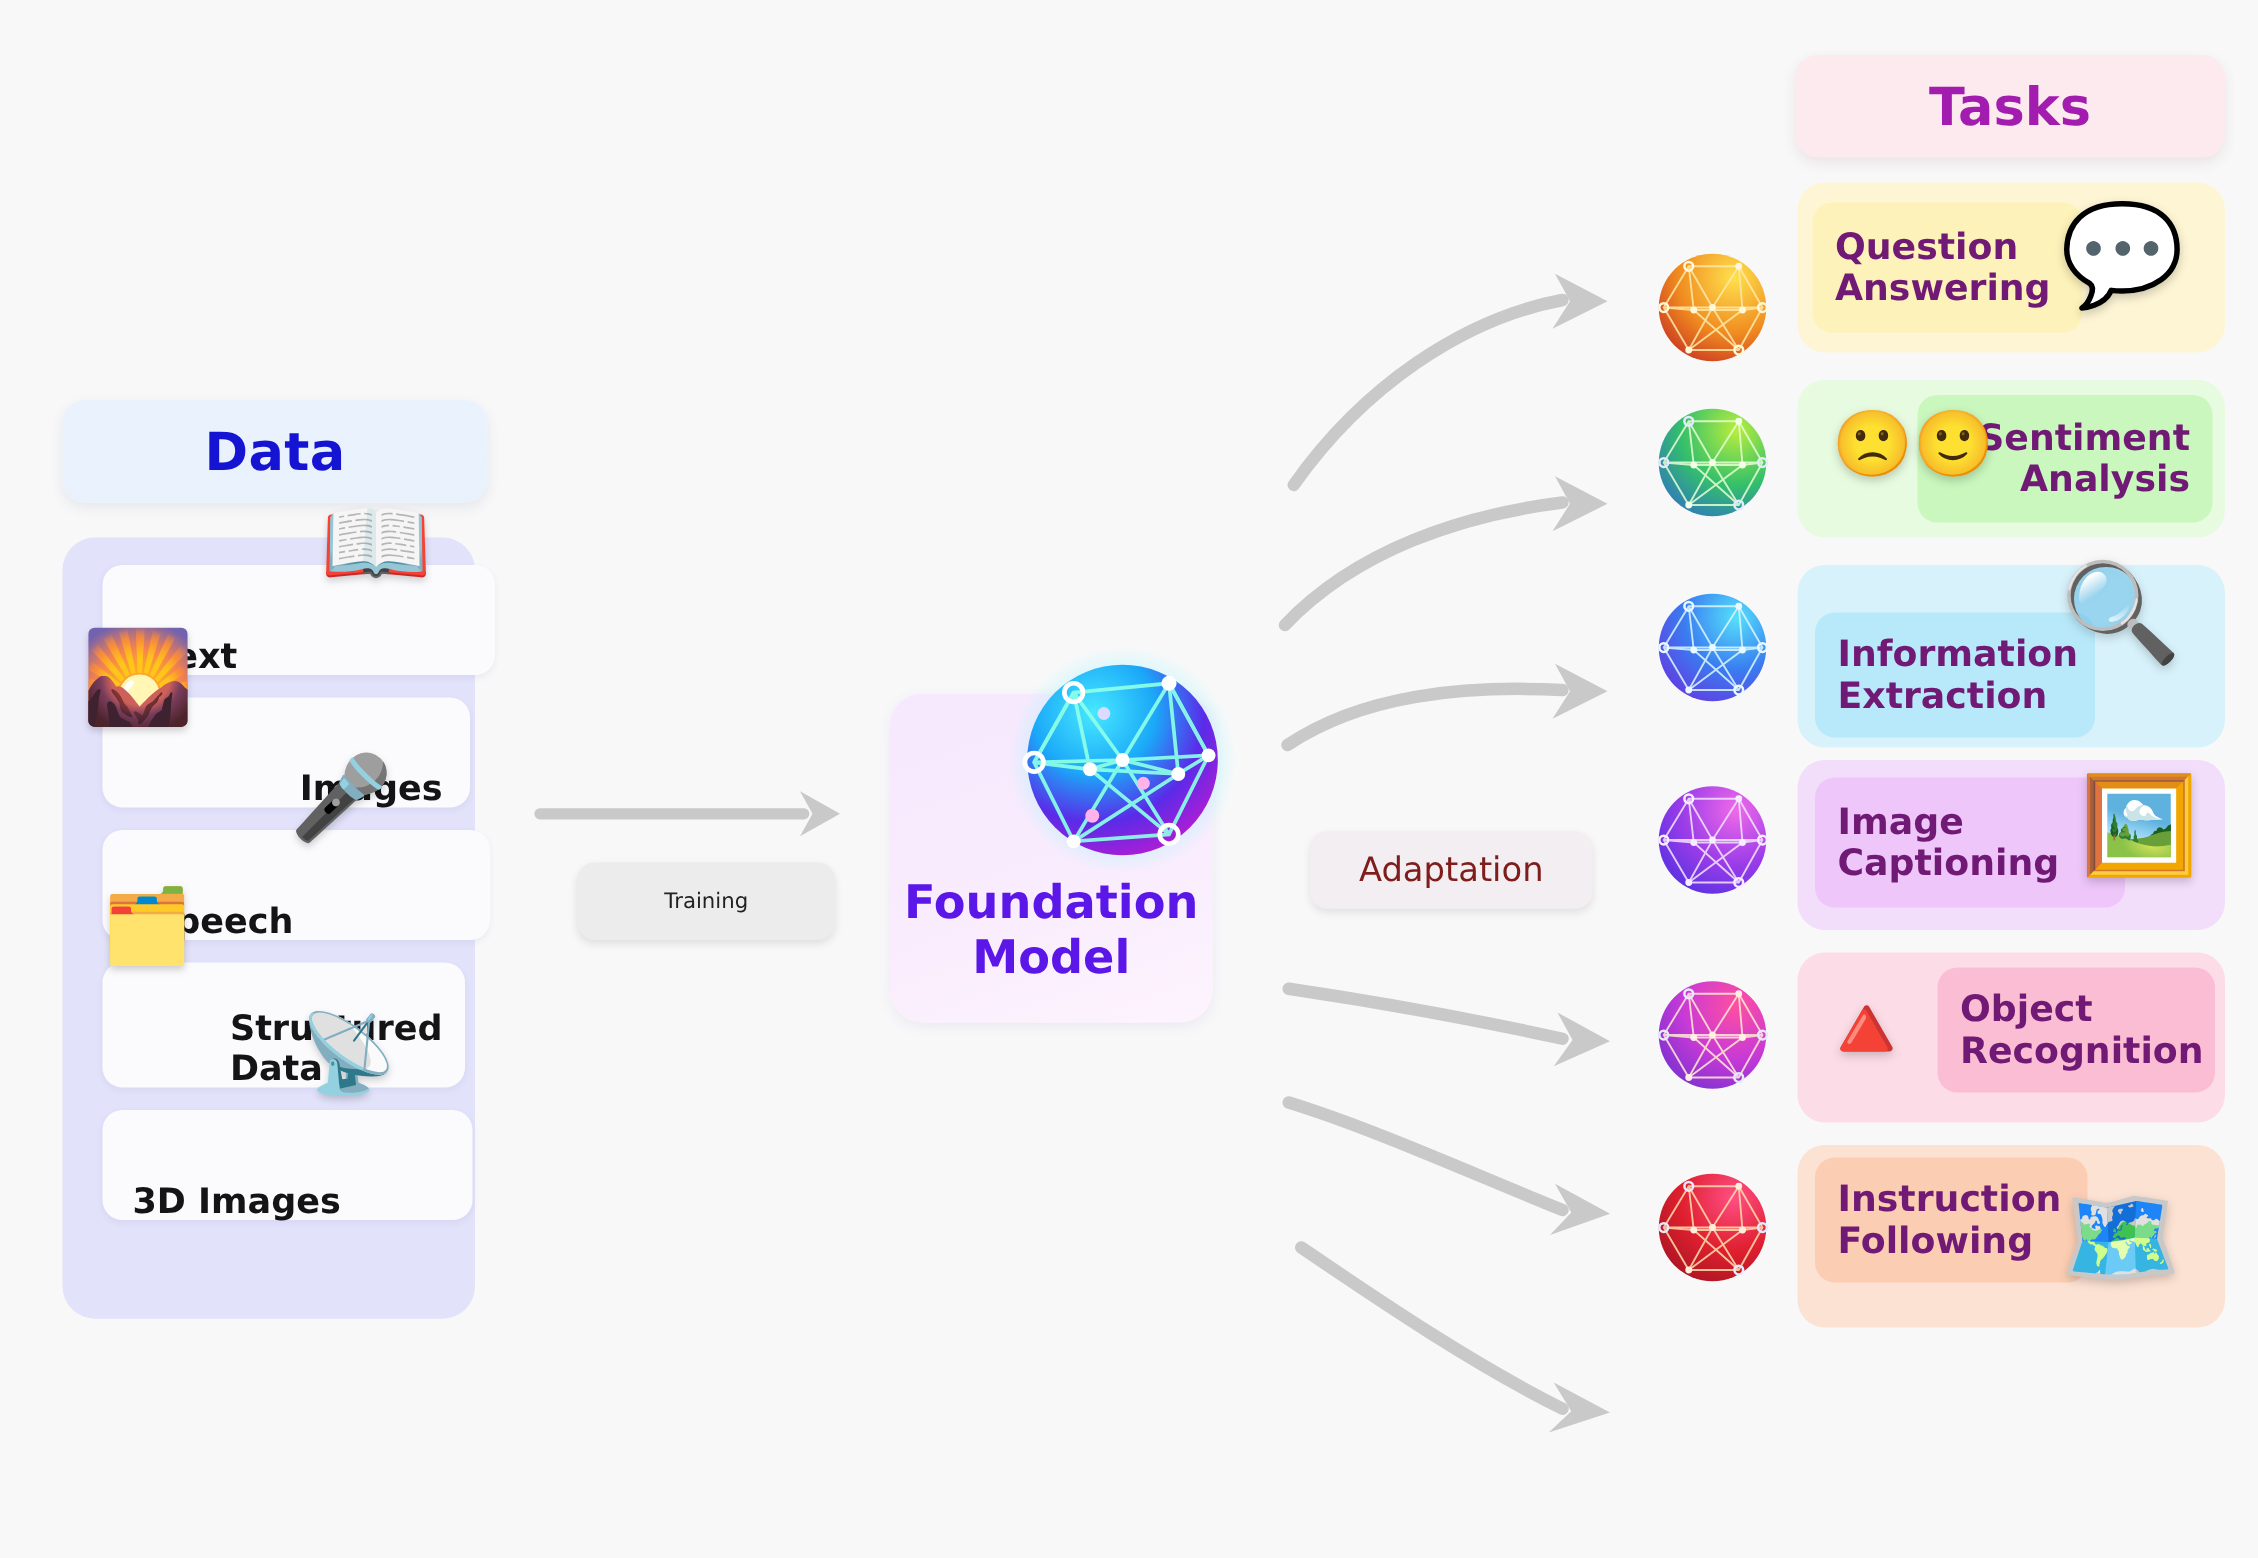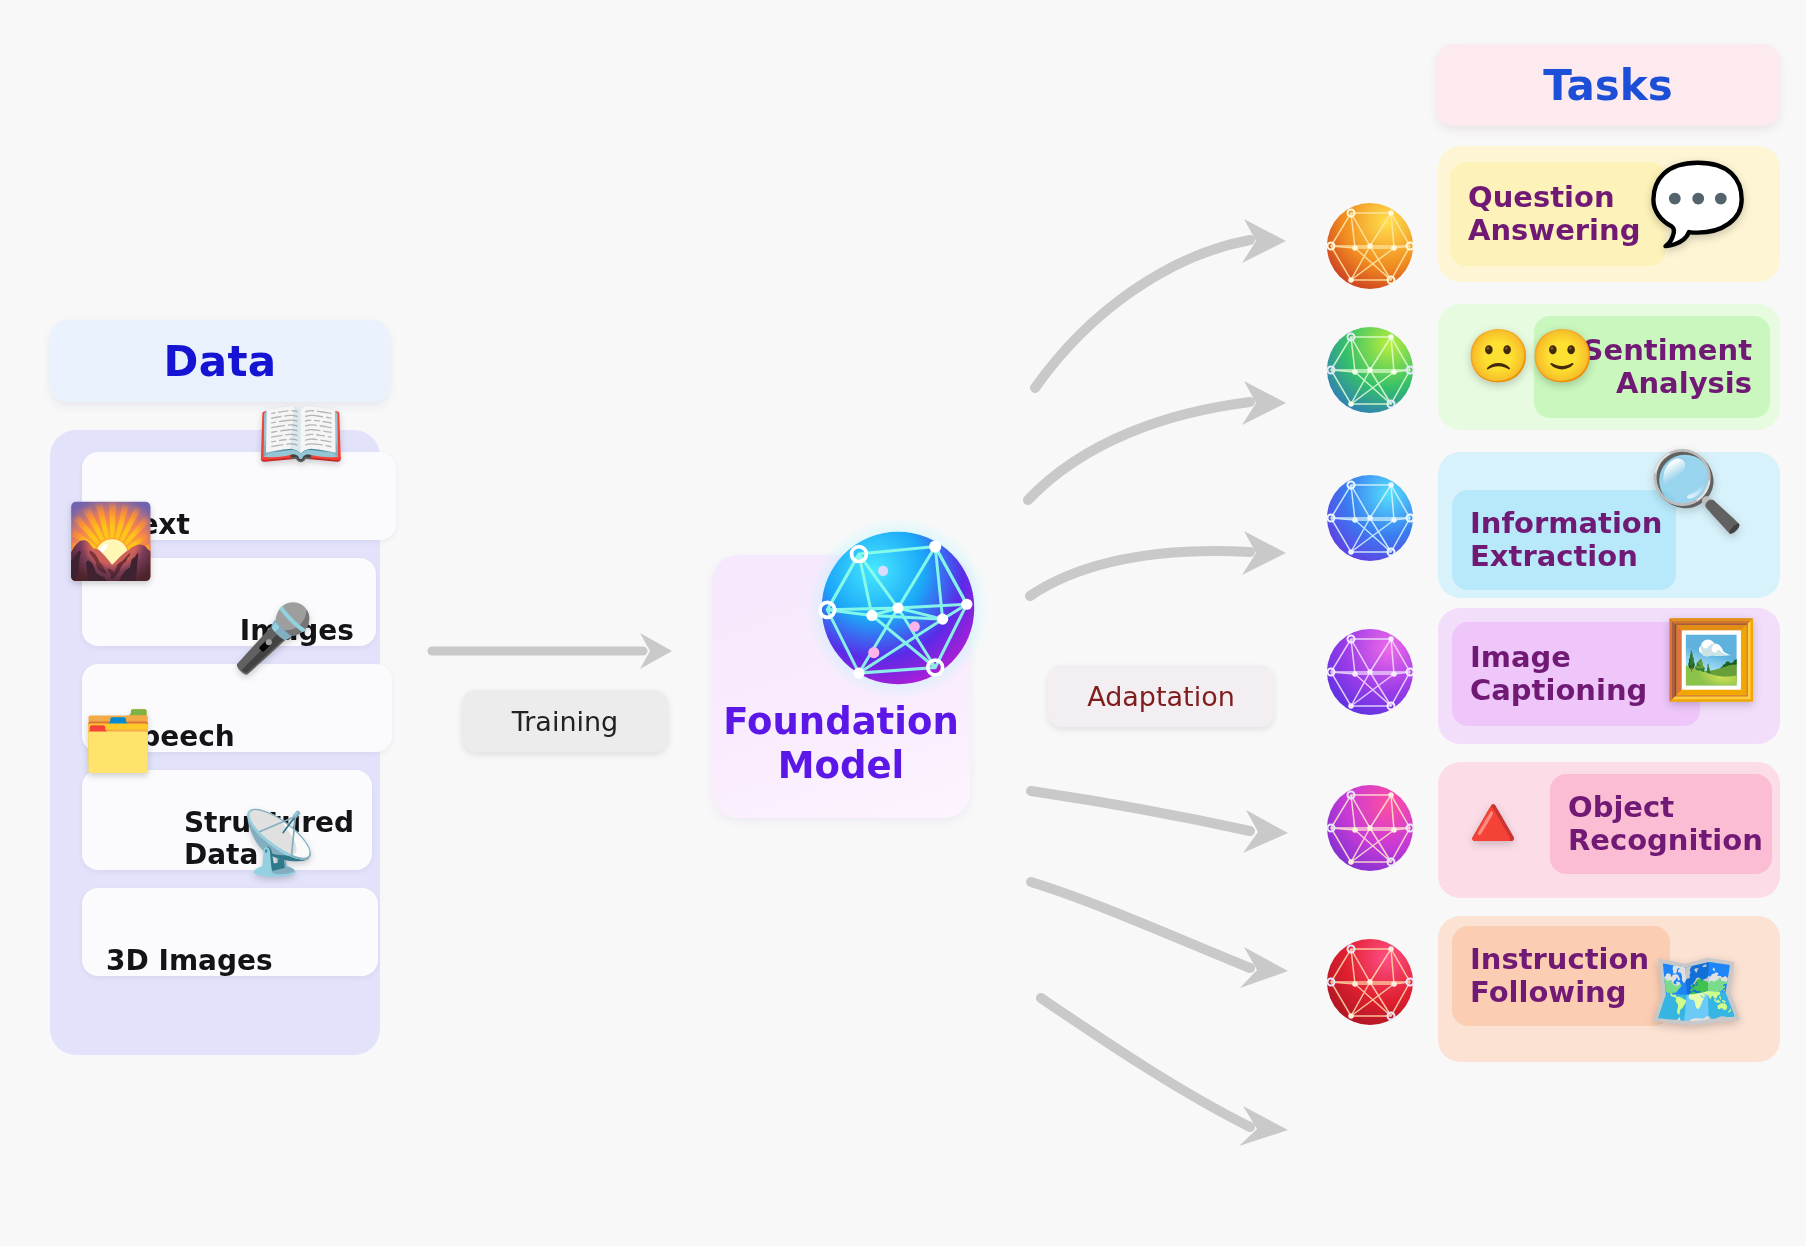--- a/index.html
+++ b/index.html
@@ -68,21 +68,21 @@
   }
 
   
   #training-label {
     left: 462px; top: 690px; width: 206px; height: 62px;
     background: #ececec;
     border-radius: 14px;
     box-shadow: 0 3px 7px rgba(0,0,0,0.10);
     display: flex; align-items: center; justify-content: center;
   }
-  #training-label span { font-size: 27px; color: #222; }
+  #training-label span { font-size: 17px; color: #222; }
 
   
   #fm-card {
     left: 712px; top: 555px; width: 258px; height: 263px;
     border-radius: 26px;
     background: linear-gradient(160deg, #f6e8fd 0%, #f9ecfd 55%, #fdf4fe 100%);
     box-shadow: 0 3px 10px rgba(90,60,140,0.08);
   }
   #fm-label {
     position: absolute;
@@ -106,21 +106,21 @@
 
   
   #tasks-header {
     left: 1436px; top: 44px; width: 344px; height: 82px;
     background: #fdeaee;
     border-radius: 18px;
     box-shadow: 0 4px 10px rgba(120,60,70,0.10);
     display: flex; align-items: center; justify-content: center;
   }
   #tasks-header .title {
-    font-size: 42px; font-weight: 700; color: #1d4ed8;
+    font-size: 42px; font-weight: 700; color: #a21caf;
   }
 
   .task-globe { position: absolute; width: 100px; height: 100px; }
 
   .task-card {
     position: absolute;
     left: 1438px;
     width: 342px;
     border-radius: 22px;
   }

